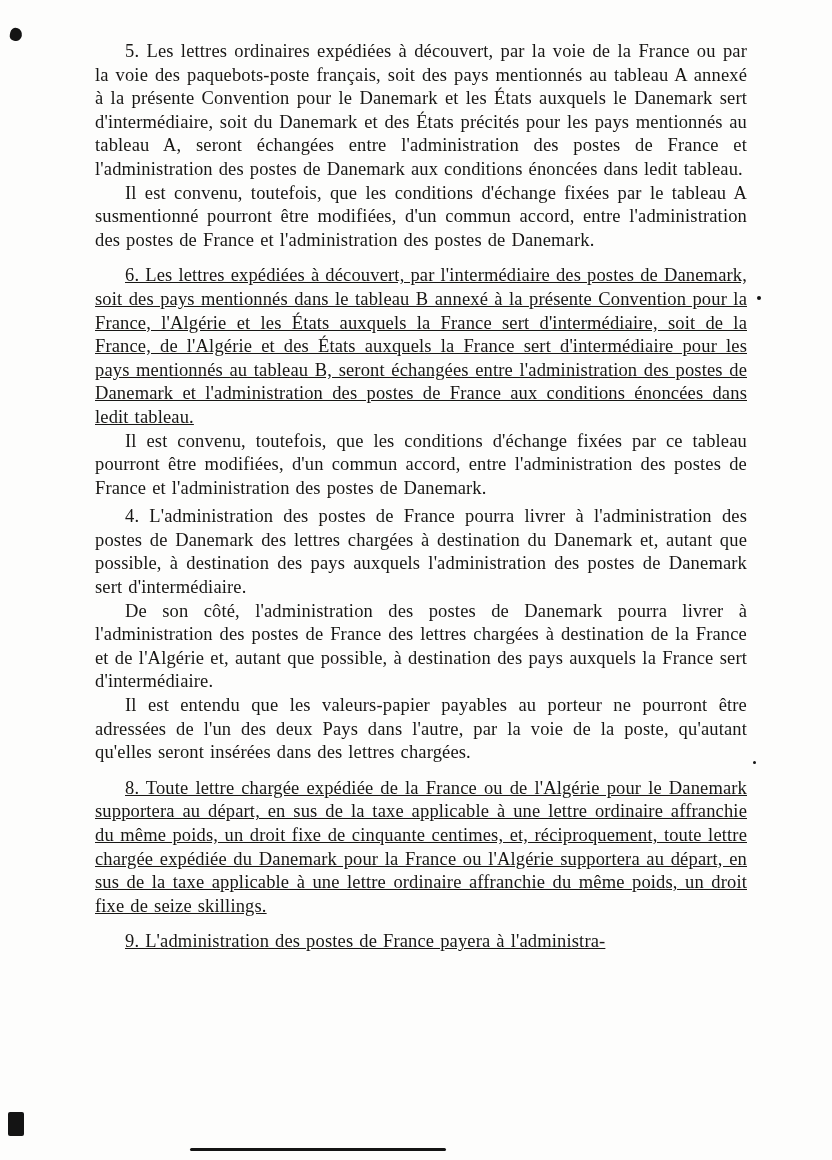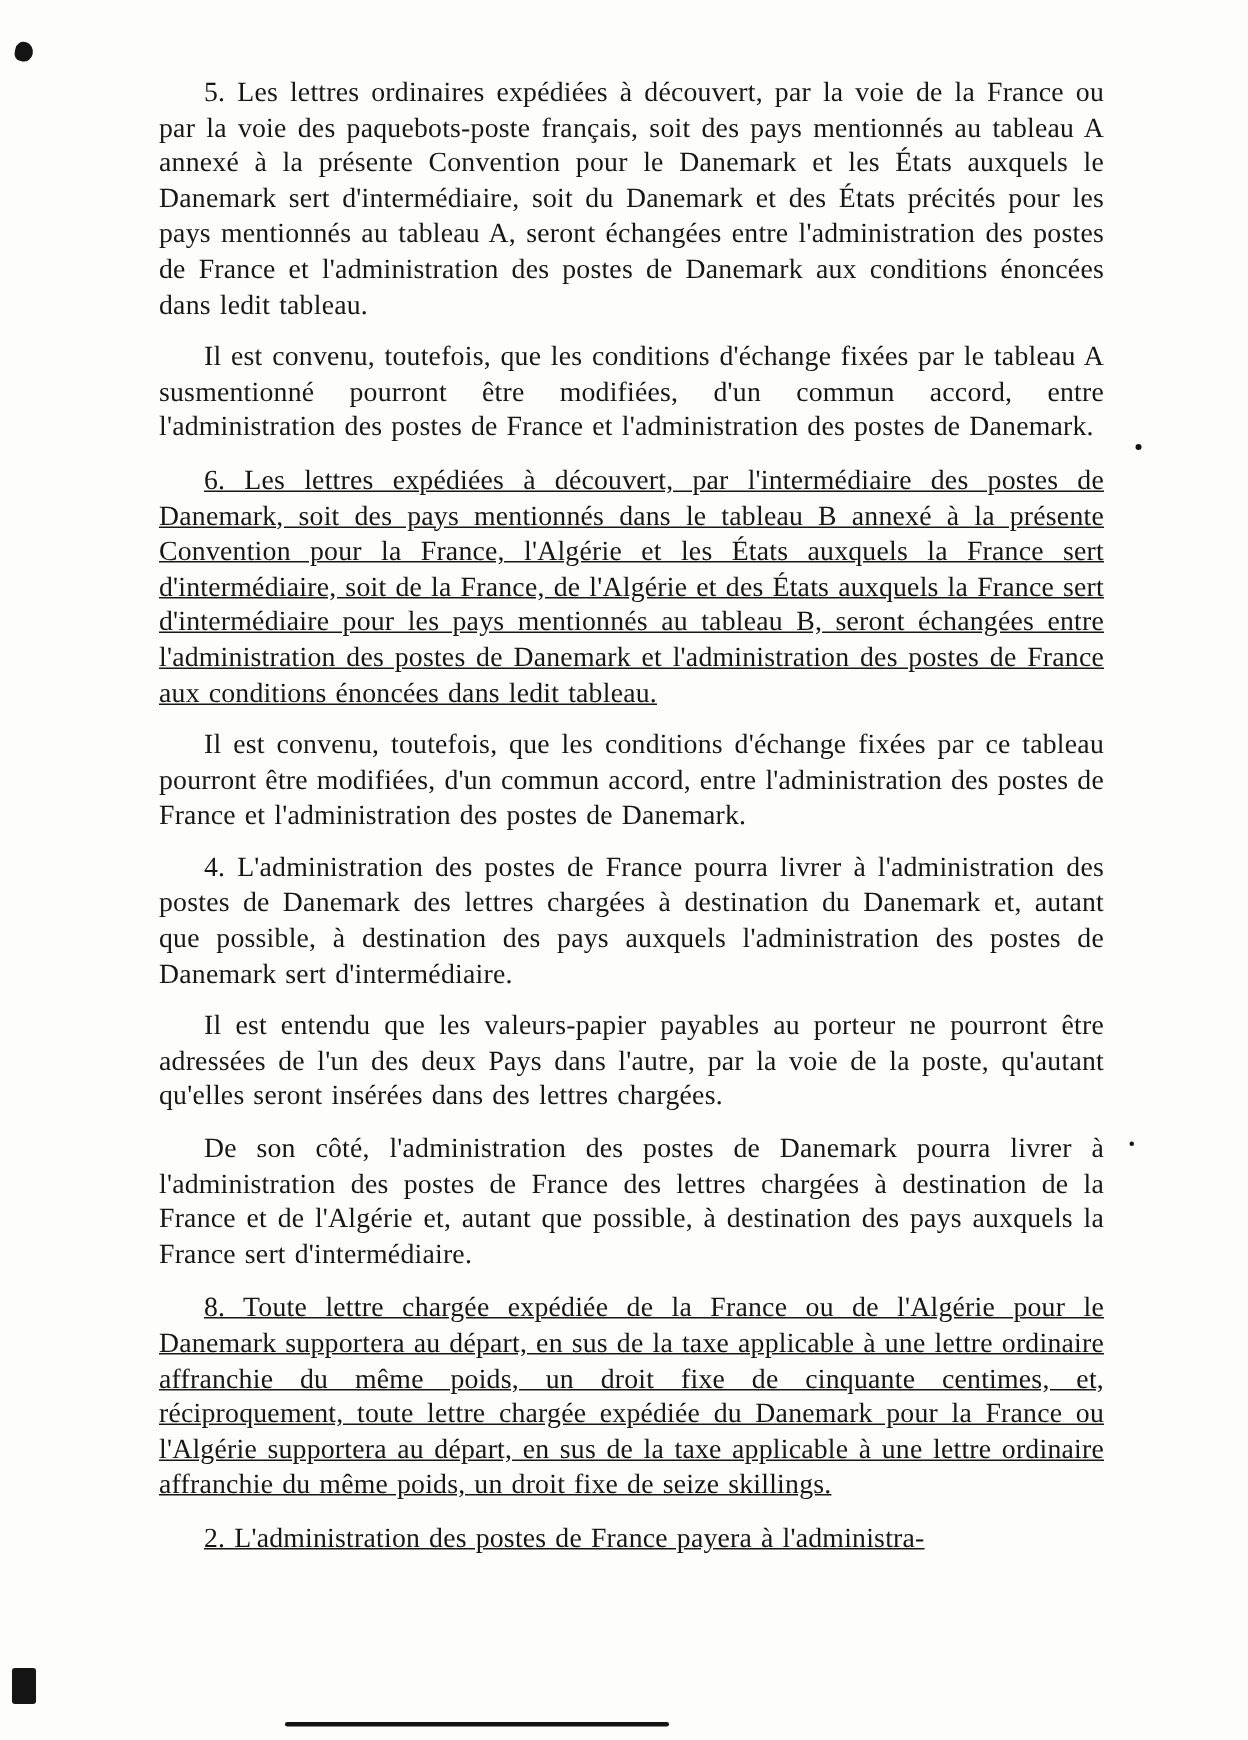--- a/index.html
+++ b/index.html
@@ -15,21 +15,21 @@
       font-family: "Liberation Serif", "DejaVu Serif", serif;
       color: #181715;
     }
     .page {
       position: absolute;
       left: 95px;
       top: 40px;
       width: 652px;
     }
     p.para {
-      margin: 11px;
+      margin: 0;
       text-align: justify;
       font-size: 18.5px;
       line-height: 23.6px;
       text-indent: 30px;
       letter-spacing: 0.15px;
       word-spacing: 1.2px;
       -webkit-font-smoothing: antialiased;
     }
     p.spaced {
       margin-top: 12px;
@@ -82,23 +82,23 @@
   </style>
 </head>
 <body>
 
 <div class="page">
   <p class="para">5. Les lettres ordinaires expédiées à découvert, par la voie de la France ou par la voie des paquebots-poste français, soit des pays mentionnés au tableau A annexé à la présente Convention pour le Danemark et les États auxquels le Danemark sert d'intermédiaire, soit du Danemark et des États précités pour les pays mentionnés au tableau A, seront échangées entre l'administration des postes de France et l'administration des postes de Danemark aux conditions énoncées dans ledit tableau.</p>
   <p class="para">Il est convenu, toutefois, que les conditions d'échange fixées par le tableau A susmentionné pourront être modifiées, d'un commun accord, entre l'administration des postes de France et l'administration des postes de Danemark.</p>
   <p class="para spaced">6. Les lettres expédiées à découvert, par l'intermédiaire des postes de Danemark, soit des pays mentionnés dans le tableau B annexé à la présente Convention pour la France, l'Algérie et les États auxquels la France sert d'intermédiaire, soit de la France, de l'Algérie et des États auxquels la France sert d'intermédiaire pour les pays mentionnés au tableau B, seront échangées entre l'administration des postes de Danemark et l'administration des postes de France aux conditions énoncées dans ledit tableau.</p>
   <p class="para">Il est convenu, toutefois, que les conditions d'échange fixées par ce tableau pourront être modifiées, d'un commun accord, entre l'administration des postes de France et l'administration des postes de Danemark.</p>
   <p class="para small-spaced">4. L'administration des postes de France pourra livrer à l'administration des postes de Danemark des lettres chargées à destination du Danemark et, autant que possible, à destination des pays auxquels l'administration des postes de Danemark sert d'intermédiaire.</p>
+  <p class="para">De son côté, l'administration des postes de Danemark pourra livrer à l'administration des postes de France des lettres chargées à destination de la France et de l'Algérie et, autant que possible, à destination des pays auxquels la France sert d'intermédiaire.</p>
   <p class="para">Il est entendu que les valeurs-papier payables au porteur ne pourront être adressées de l'un des deux Pays dans l'autre, par la voie de la poste, qu'autant qu'elles seront insérées dans des lettres chargées.</p>
-  <p class="para">De son côté, l'administration des postes de Danemark pourra livrer à l'administration des postes de France des lettres chargées à destination de la France et de l'Algérie et, autant que possible, à destination des pays auxquels la France sert d'intermédiaire.</p>
   <p class="para spaced">8. Toute lettre chargée expédiée de la France ou de l'Algérie pour le Danemark supportera au départ, en sus de la taxe applicable à une lettre ordinaire affranchie du même poids, un droit fixe de cinquante centimes, et, réciproquement, toute lettre chargée expédiée du Danemark pour la France ou l'Algérie supportera au départ, en sus de la taxe applicable à une lettre ordinaire affranchie du même poids, un droit fixe de seize skillings.</p>
-  <p class="para spaced">2. L'administration des postes de France payera à l'administra-</p>
+  <p class="para spaced">9. L'administration des postes de France payera à l'administra-</p>
 </div>
 
 <div class="artifact blob-top-left"></div>
 <div class="artifact bar-bottom-left"></div>
 <div class="artifact line-bottom-center"></div>
 <div class="artifact dot-right-1"></div>
 <div class="artifact dot-right-2"></div>
 
 </body></html>

